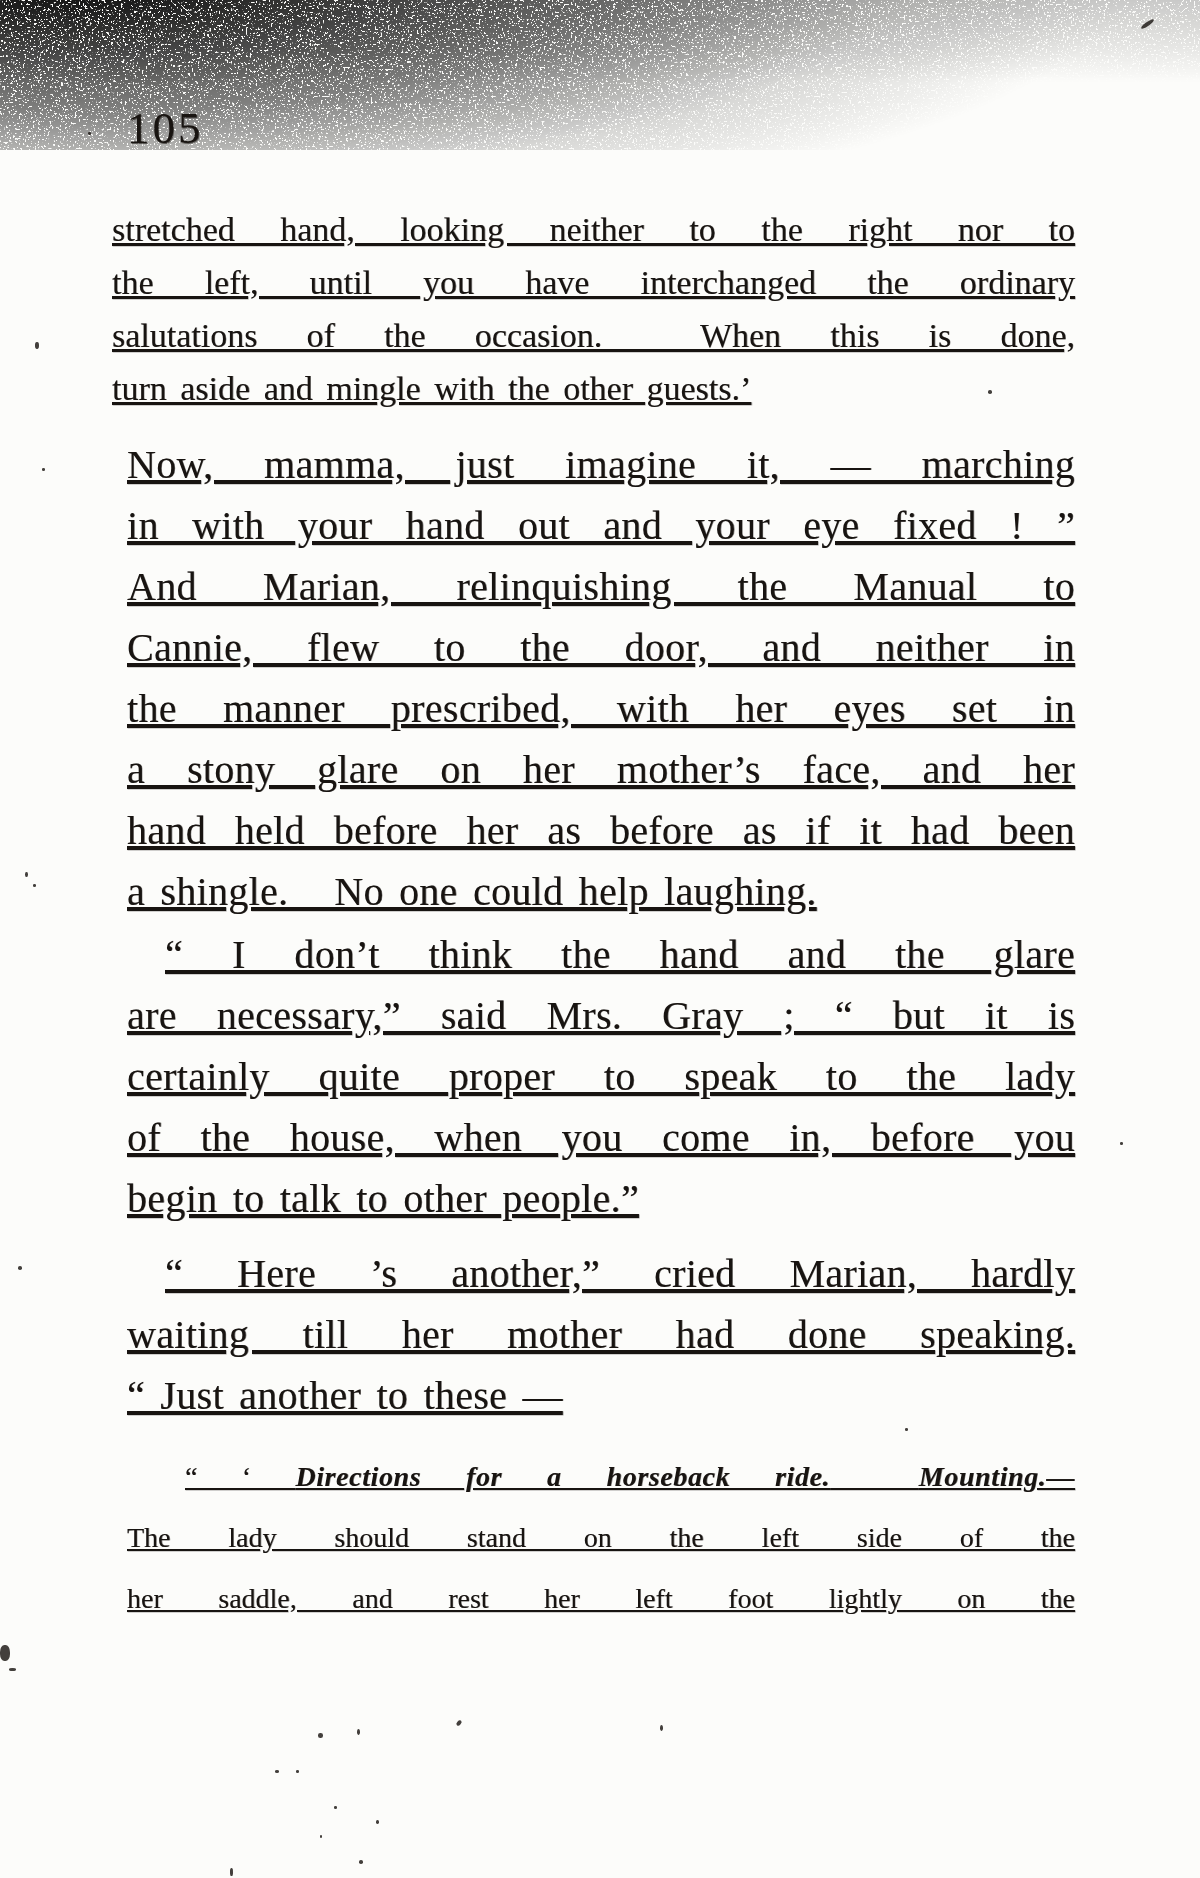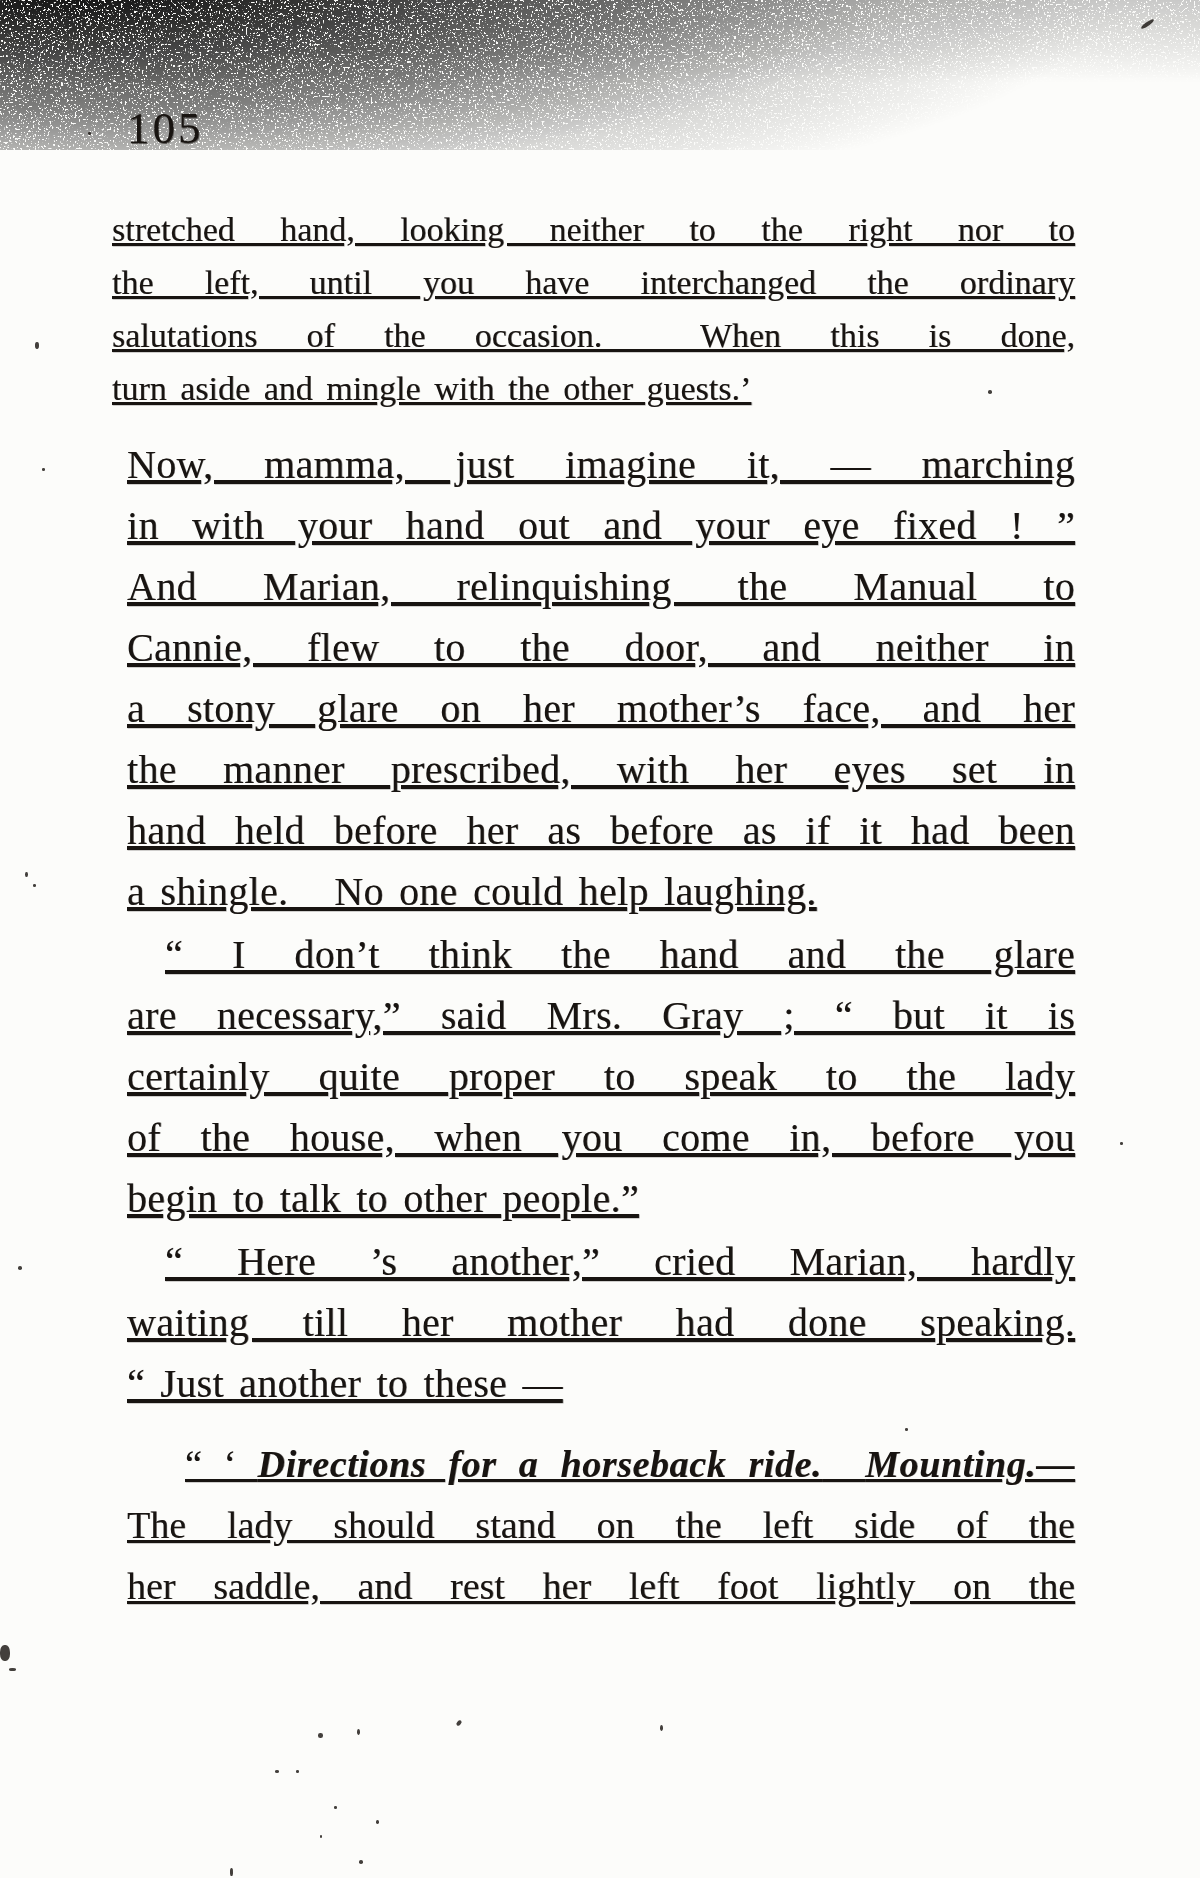--- a/index.html
+++ b/index.html
@@ -57,26 +57,26 @@
   .tline {
     white-space: nowrap;
     text-align: left;
     text-shadow: 0.6px 0.4px 0 rgba(24,20,17,.5);
     text-decoration: underline;
   }
   .tline.just { text-align: justify; text-align-last: justify; }
 
   .para.extract  { font-size: 34px; line-height: 53px; word-spacing: 5px; margin-left: -15px; }
   .para.body     { font-size: 40px; line-height: 61px; word-spacing: 5px; letter-spacing: .3px; }
-  .para.extract2 { font-size: 38px; line-height: 61px; word-spacing: 5px; }
+  .para.extract2 { font-size: 28px; line-height: 61px; word-spacing: 5px; }
 
   .p0 { margin-top: 203px; }
   .p1 { margin-top: 19px; }
   .p2 { margin-top: 2px; }
-  .p3 { margin-top: 2px; }
+  .p3 { margin-top: 14px; }
   .p4 { margin-top: 20px; }
 
   .para em { font-style: italic; font-weight: 700; letter-spacing: .6px; }
 
   
   .speck {
     position: absolute;
     background: #221d1a;
     border-radius: 45%;
     opacity: .85;
@@ -107,22 +107,22 @@
       <div class="tline just">stretched hand, looking neither to the right nor to</div>
       <div class="tline just">the left, until you have interchanged the ordinary</div>
       <div class="tline just">salutations of the occasion.&nbsp; When this is done,</div>
       <div class="tline">turn aside and mingle with the other guests.’</div>
     </div>
     <div class="para body p1">
       <div class="tline just">Now, mamma, just imagine it, — marching</div>
       <div class="tline just">in with your hand out and your eye fixed ! ”</div>
       <div class="tline just">And Marian, relinquishing the Manual to</div>
       <div class="tline just">Cannie, flew to the door, and neither in</div>
+      <div class="tline just">the manner prescribed, with her eyes set in</div>
       <div class="tline just">a stony glare on her mother’s face, and her</div>
-      <div class="tline just">the manner prescribed, with her eyes set in</div>
       <div class="tline just">hand held before her as before as if it had been</div>
       <div class="tline">a shingle.&nbsp;&nbsp; No one could help laughing.</div>
     </div>
     <div class="para body p2">
       <div class="tline just" style="padding-left: 38px;">“ I don’t think the hand and the glare</div>
       <div class="tline just">are necessary,” said Mrs. Gray ; “ but it is</div>
       <div class="tline just">certainly quite proper to speak to the lady</div>
       <div class="tline just">of the house, when you come in, before you</div>
       <div class="tline">begin to talk to other people.”</div>
     </div>

